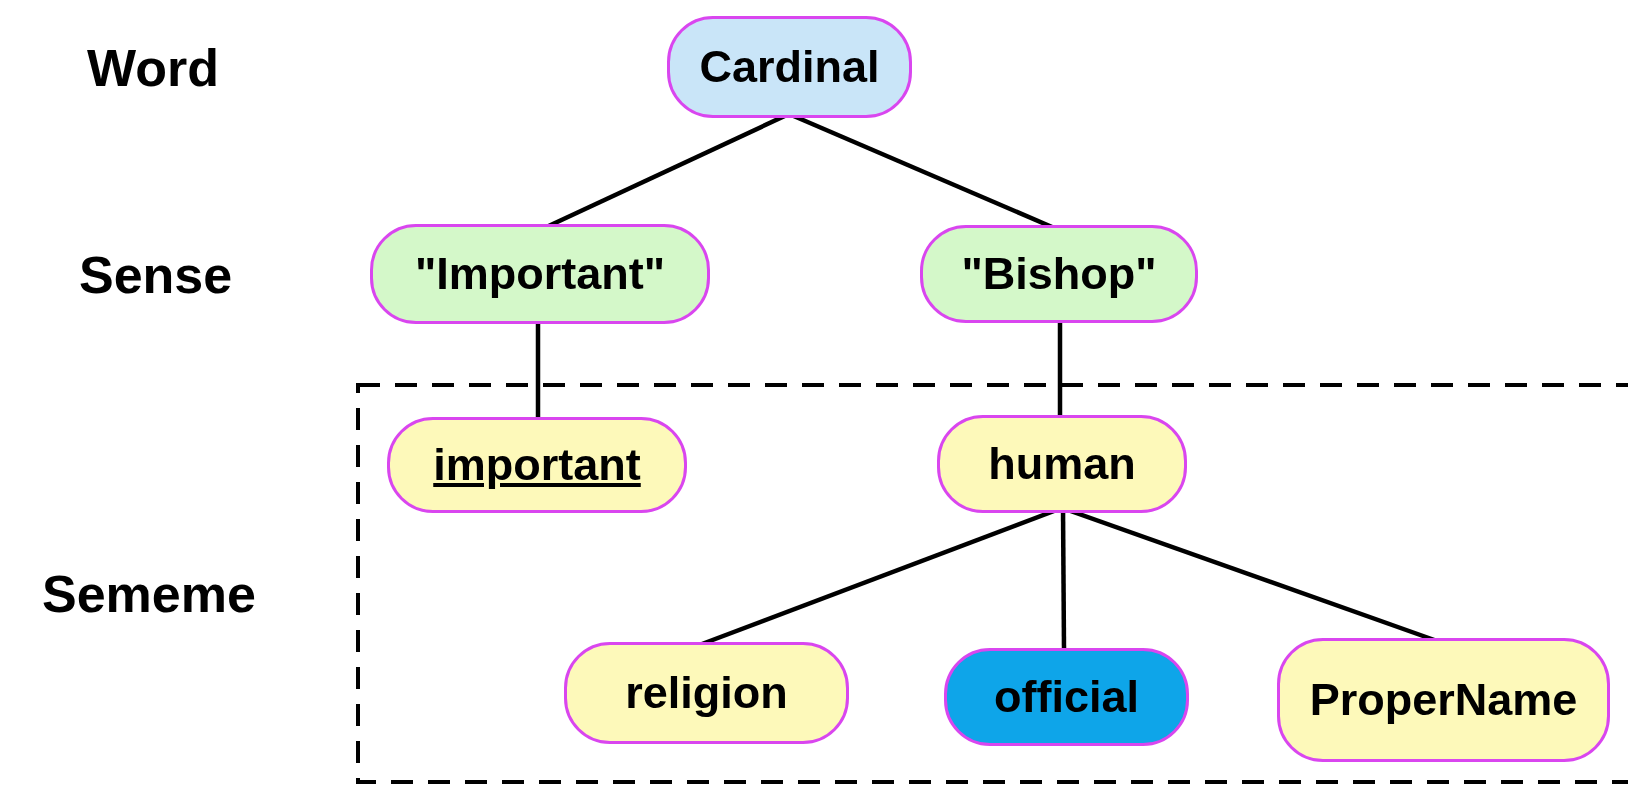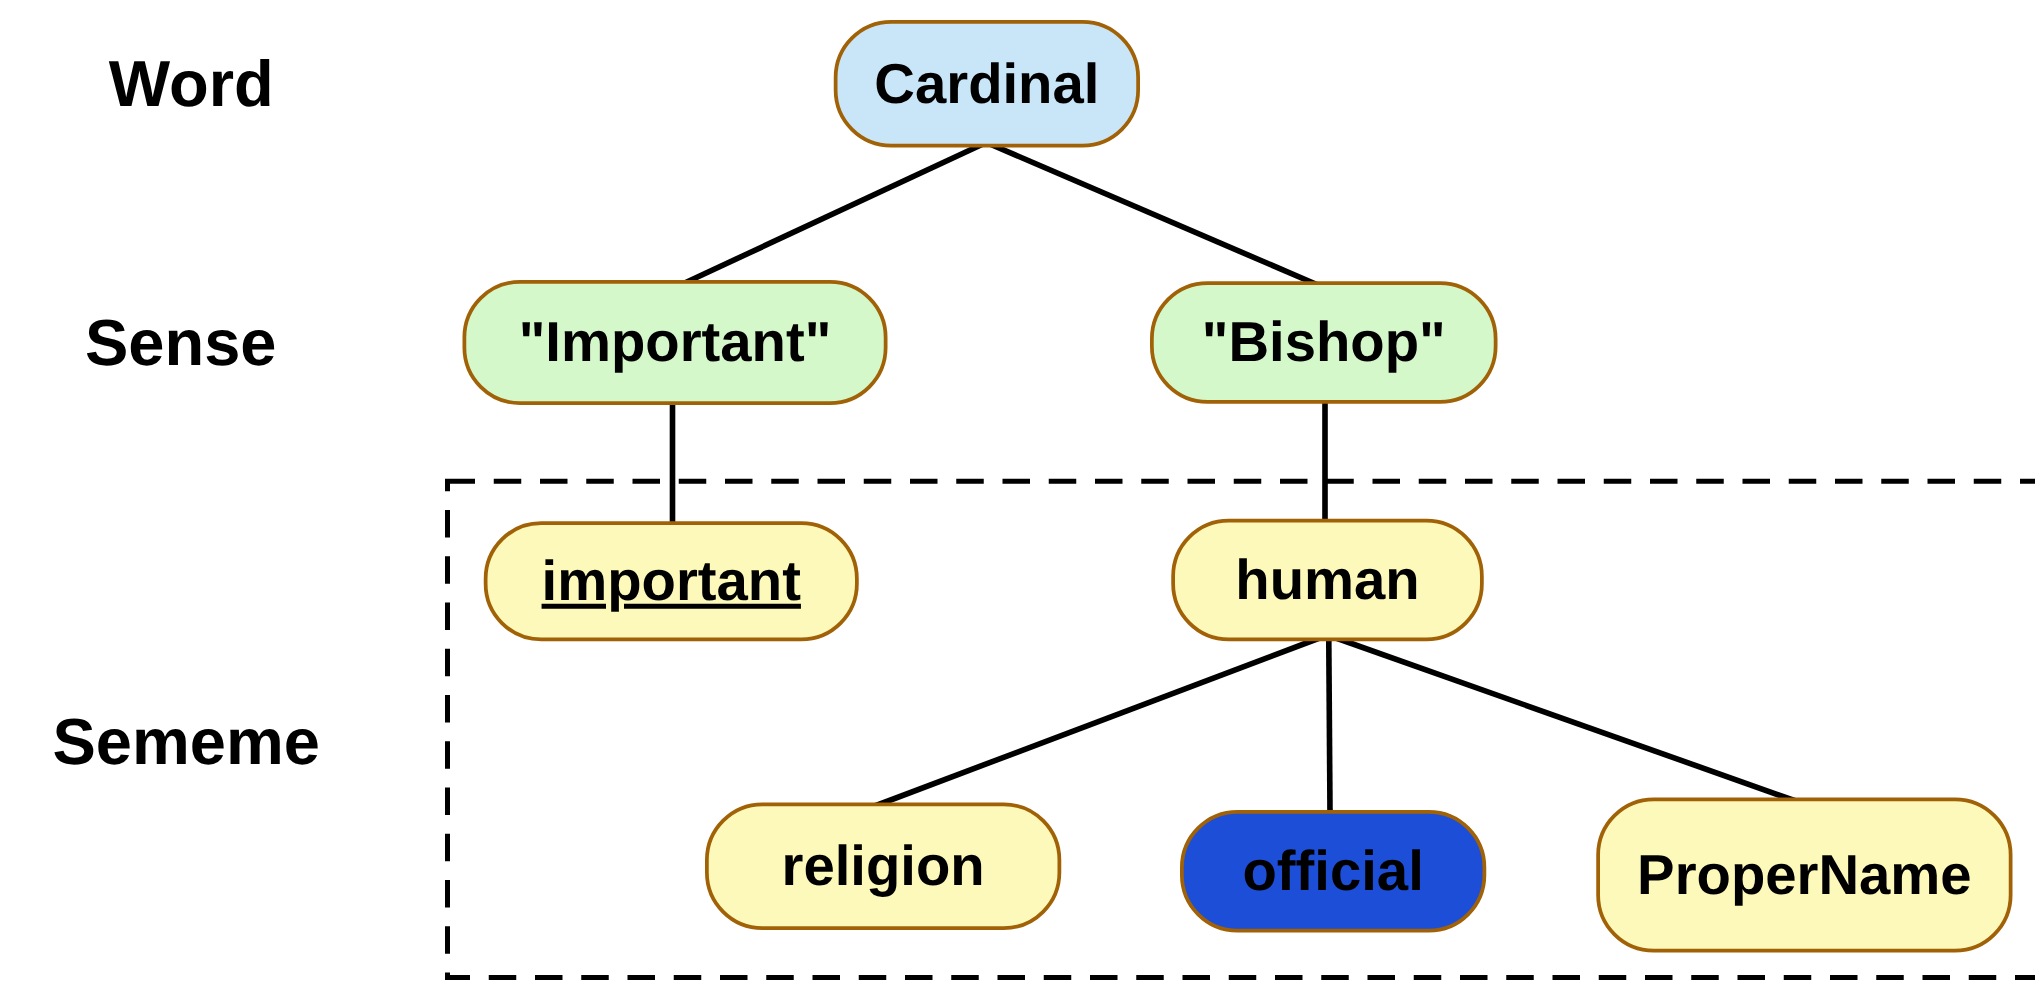--- a/index.html
+++ b/index.html
@@ -19,21 +19,21 @@
   #wires {
     position: absolute;
     left: 0;
     top: 0;
     width: 1628px;
     height: 804px;
   }
   .node {
     position: absolute;
     box-sizing: border-box;
-    border: 3px solid #a16207;
+    border: 3px solid #d946ef;
     border-radius: 46px;
     display: flex;
     align-items: center;
     justify-content: center;
     font-size: 45px;
     font-weight: 700;
     color: #000000;
     white-space: nowrap;
   }
   .row-label {
@@ -55,32 +55,32 @@
     <line x1="757" y1="114" x2="508" y2="230" stroke="#000000" stroke-width="4.5"></line>
     <line x1="757" y1="114" x2="1027" y2="230" stroke="#000000" stroke-width="4.5"></line>
     <line x1="506" y1="320" x2="506" y2="422" stroke="#000000" stroke-width="4.5"></line>
     <line x1="1028" y1="320" x2="1028" y2="420" stroke="#000000" stroke-width="4.5"></line>
     <line x1="1030" y1="508" x2="662" y2="647" stroke="#000000" stroke-width="4.5"></line>
     <line x1="1031" y1="508" x2="1032" y2="650" stroke="#000000" stroke-width="4.5"></line>
     <line x1="1030" y1="508" x2="1408" y2="642" stroke="#000000" stroke-width="4.5"></line>
   </svg>
 
   <div class="row-label" style="left:55px;  top:42px;">Word</div>
-  <div class="row-label" style="left:36px;  top:249px;">Sense</div>
+  <div class="row-label" style="left:47px;  top:249px;">Sense</div>
   <div class="row-label" style="left:10px;  top:568px;">Sememe</div>
 
   <div class="node" style="left: 635px; top: 16px; width: 245px; height: 102px; background: rgb(201, 229, 248);">Cardinal</div>
 
   <div class="node" style="left: 338px; top: 224px; width: 340px; height: 100px; background: rgb(212, 248, 201);">"Important"</div>
 
   <div class="node" style="left: 888px; top: 225px; width: 278px; height: 98px; background: rgb(212, 248, 201);">"Bishop"</div>
 
   <div class="node" style="left: 355px; top: 417px; width: 300px; height: 96px; background: rgb(253, 249, 186); text-decoration: underline;">important</div>
 
   <div class="node" style="left: 905px; top: 415px; width: 250px; height: 98px; background: rgb(253, 249, 186);">human</div>
 
   <div class="node" style="left: 532px; top: 642px; width: 285px; height: 102px; background: rgb(253, 249, 186); text-align: right;">religion</div>
 
-  <div class="node" style="left: 912px; top: 648px; width: 245px; height: 98px; background: #1d4ed8;">official</div>
+  <div class="node" style="left: 912px; top: 648px; width: 245px; height: 98px; background: #0ea5e9;">official</div>
 
   <div class="node" style="left: 1245px; top: 638px; width: 333px; height: 124px; background: rgb(253, 249, 186);">ProperName</div>
 
 </div>
 
 </body></html>

